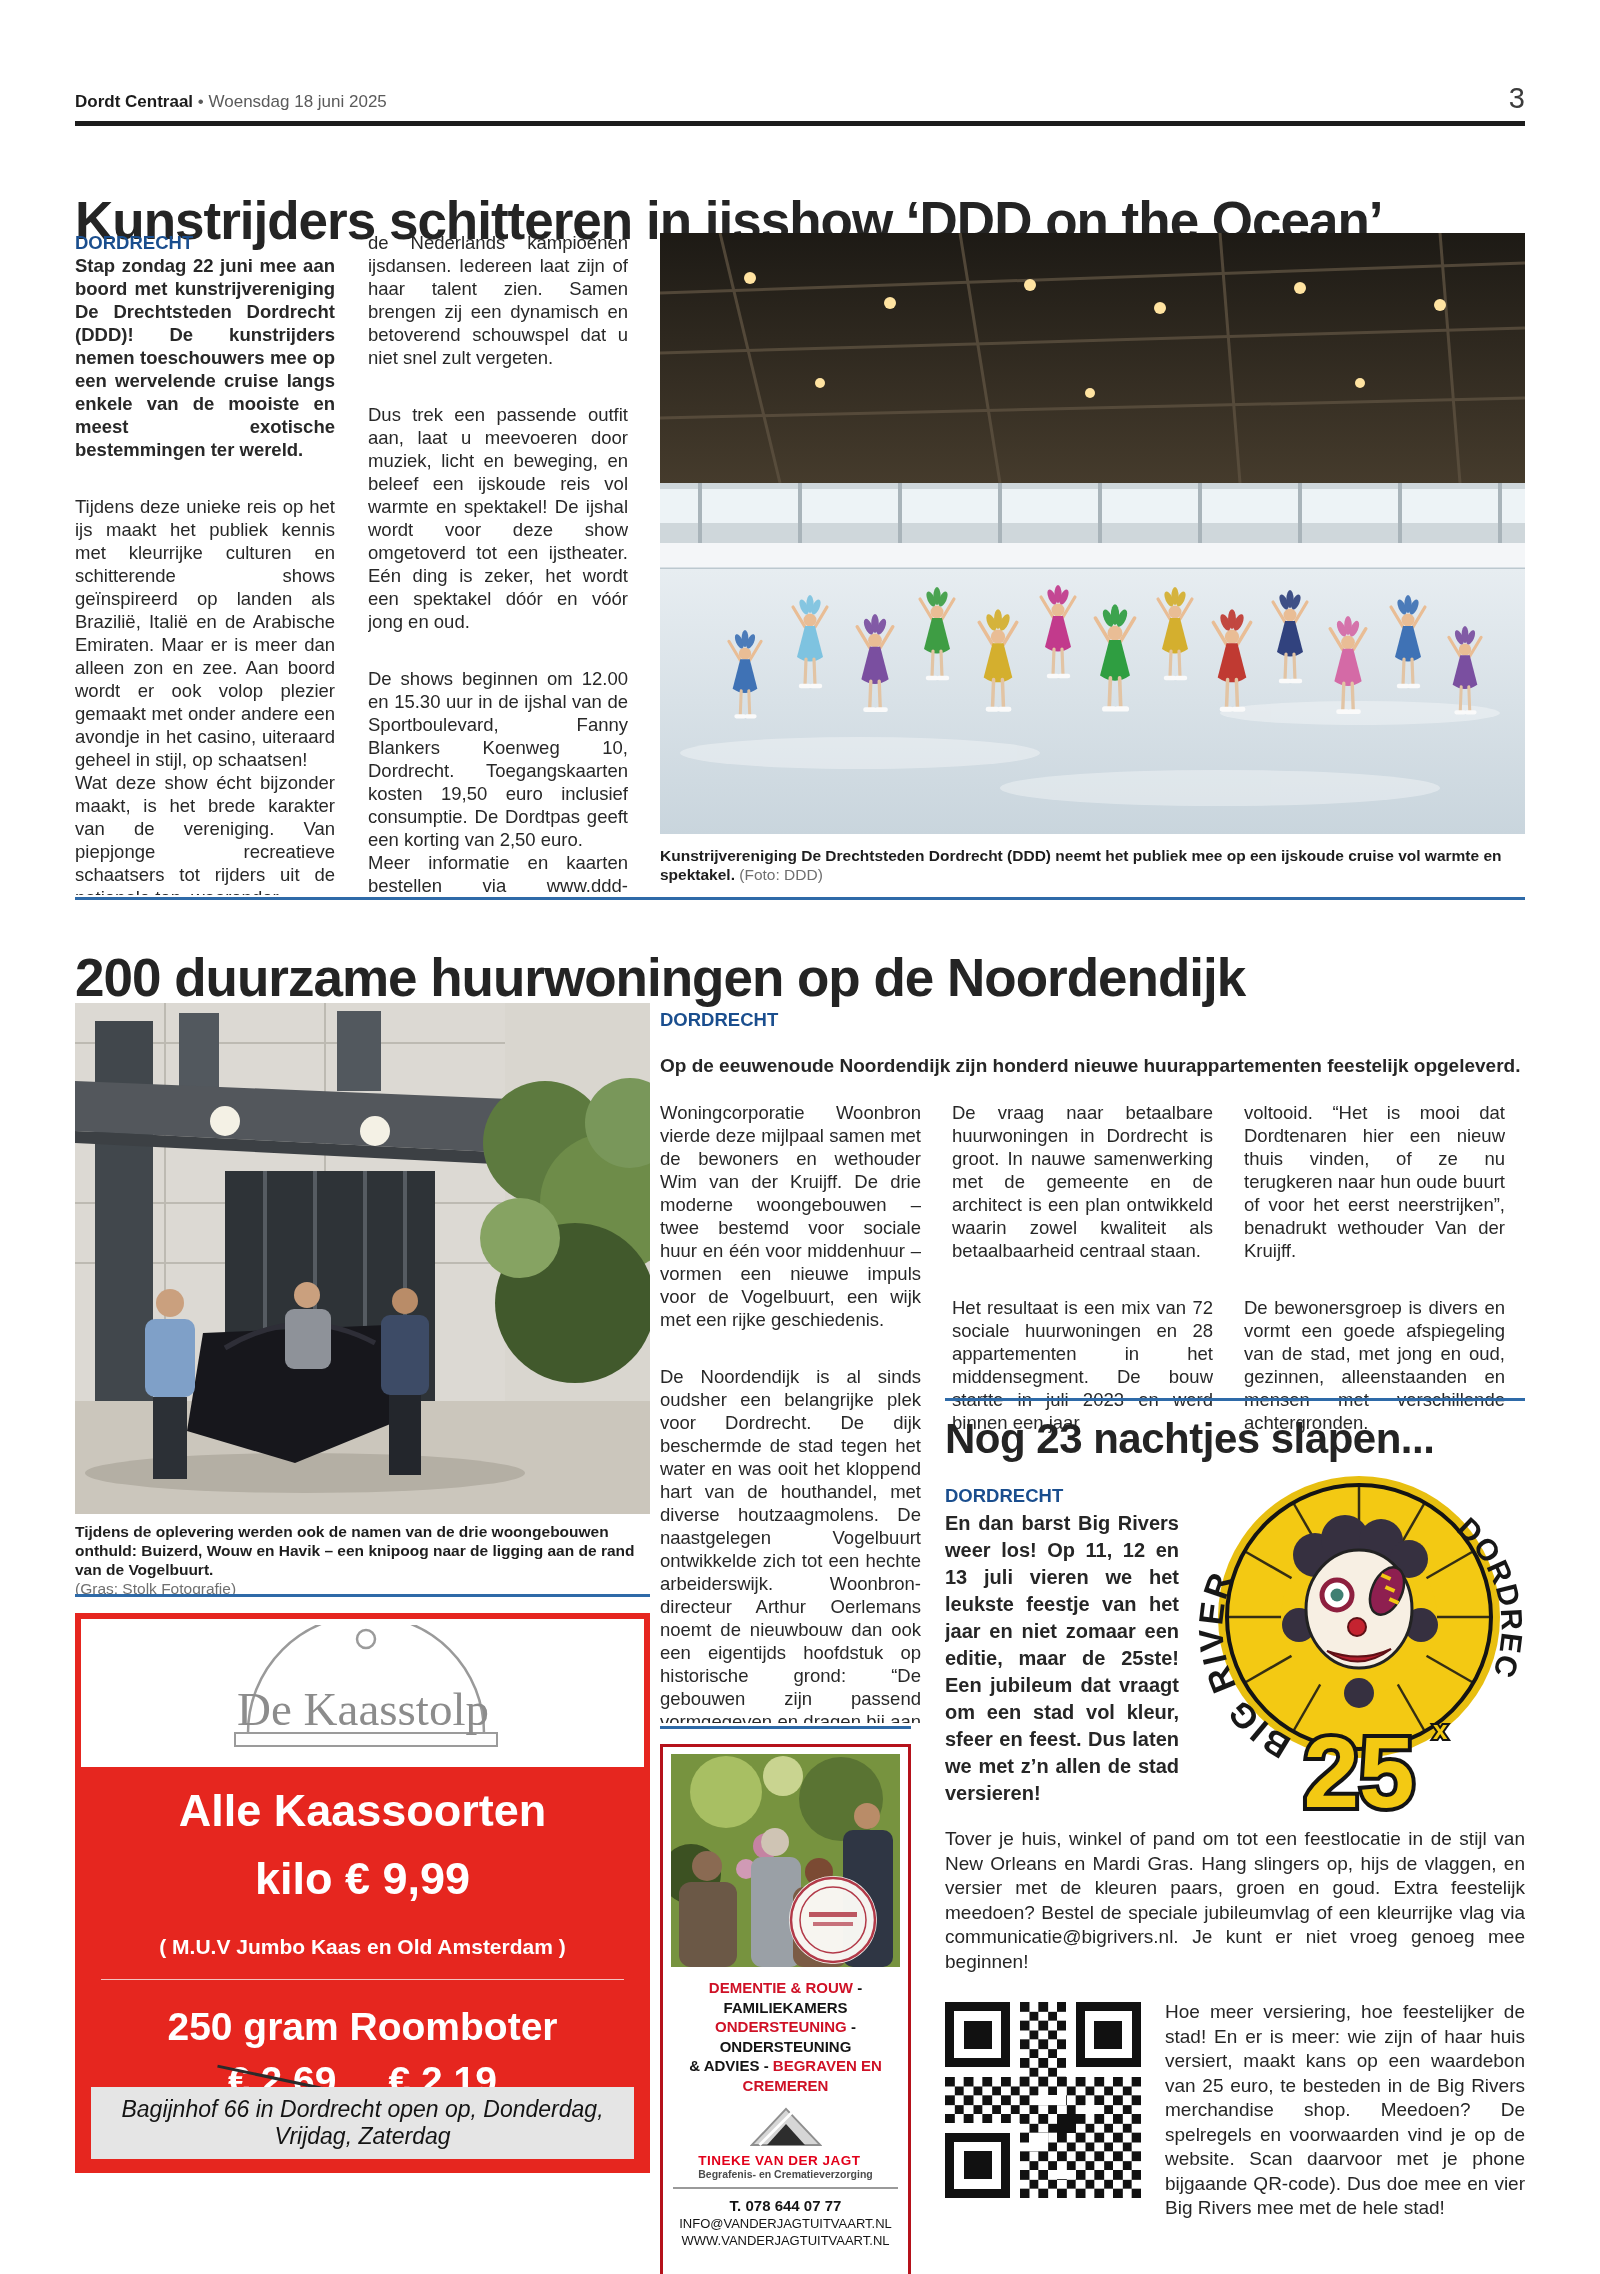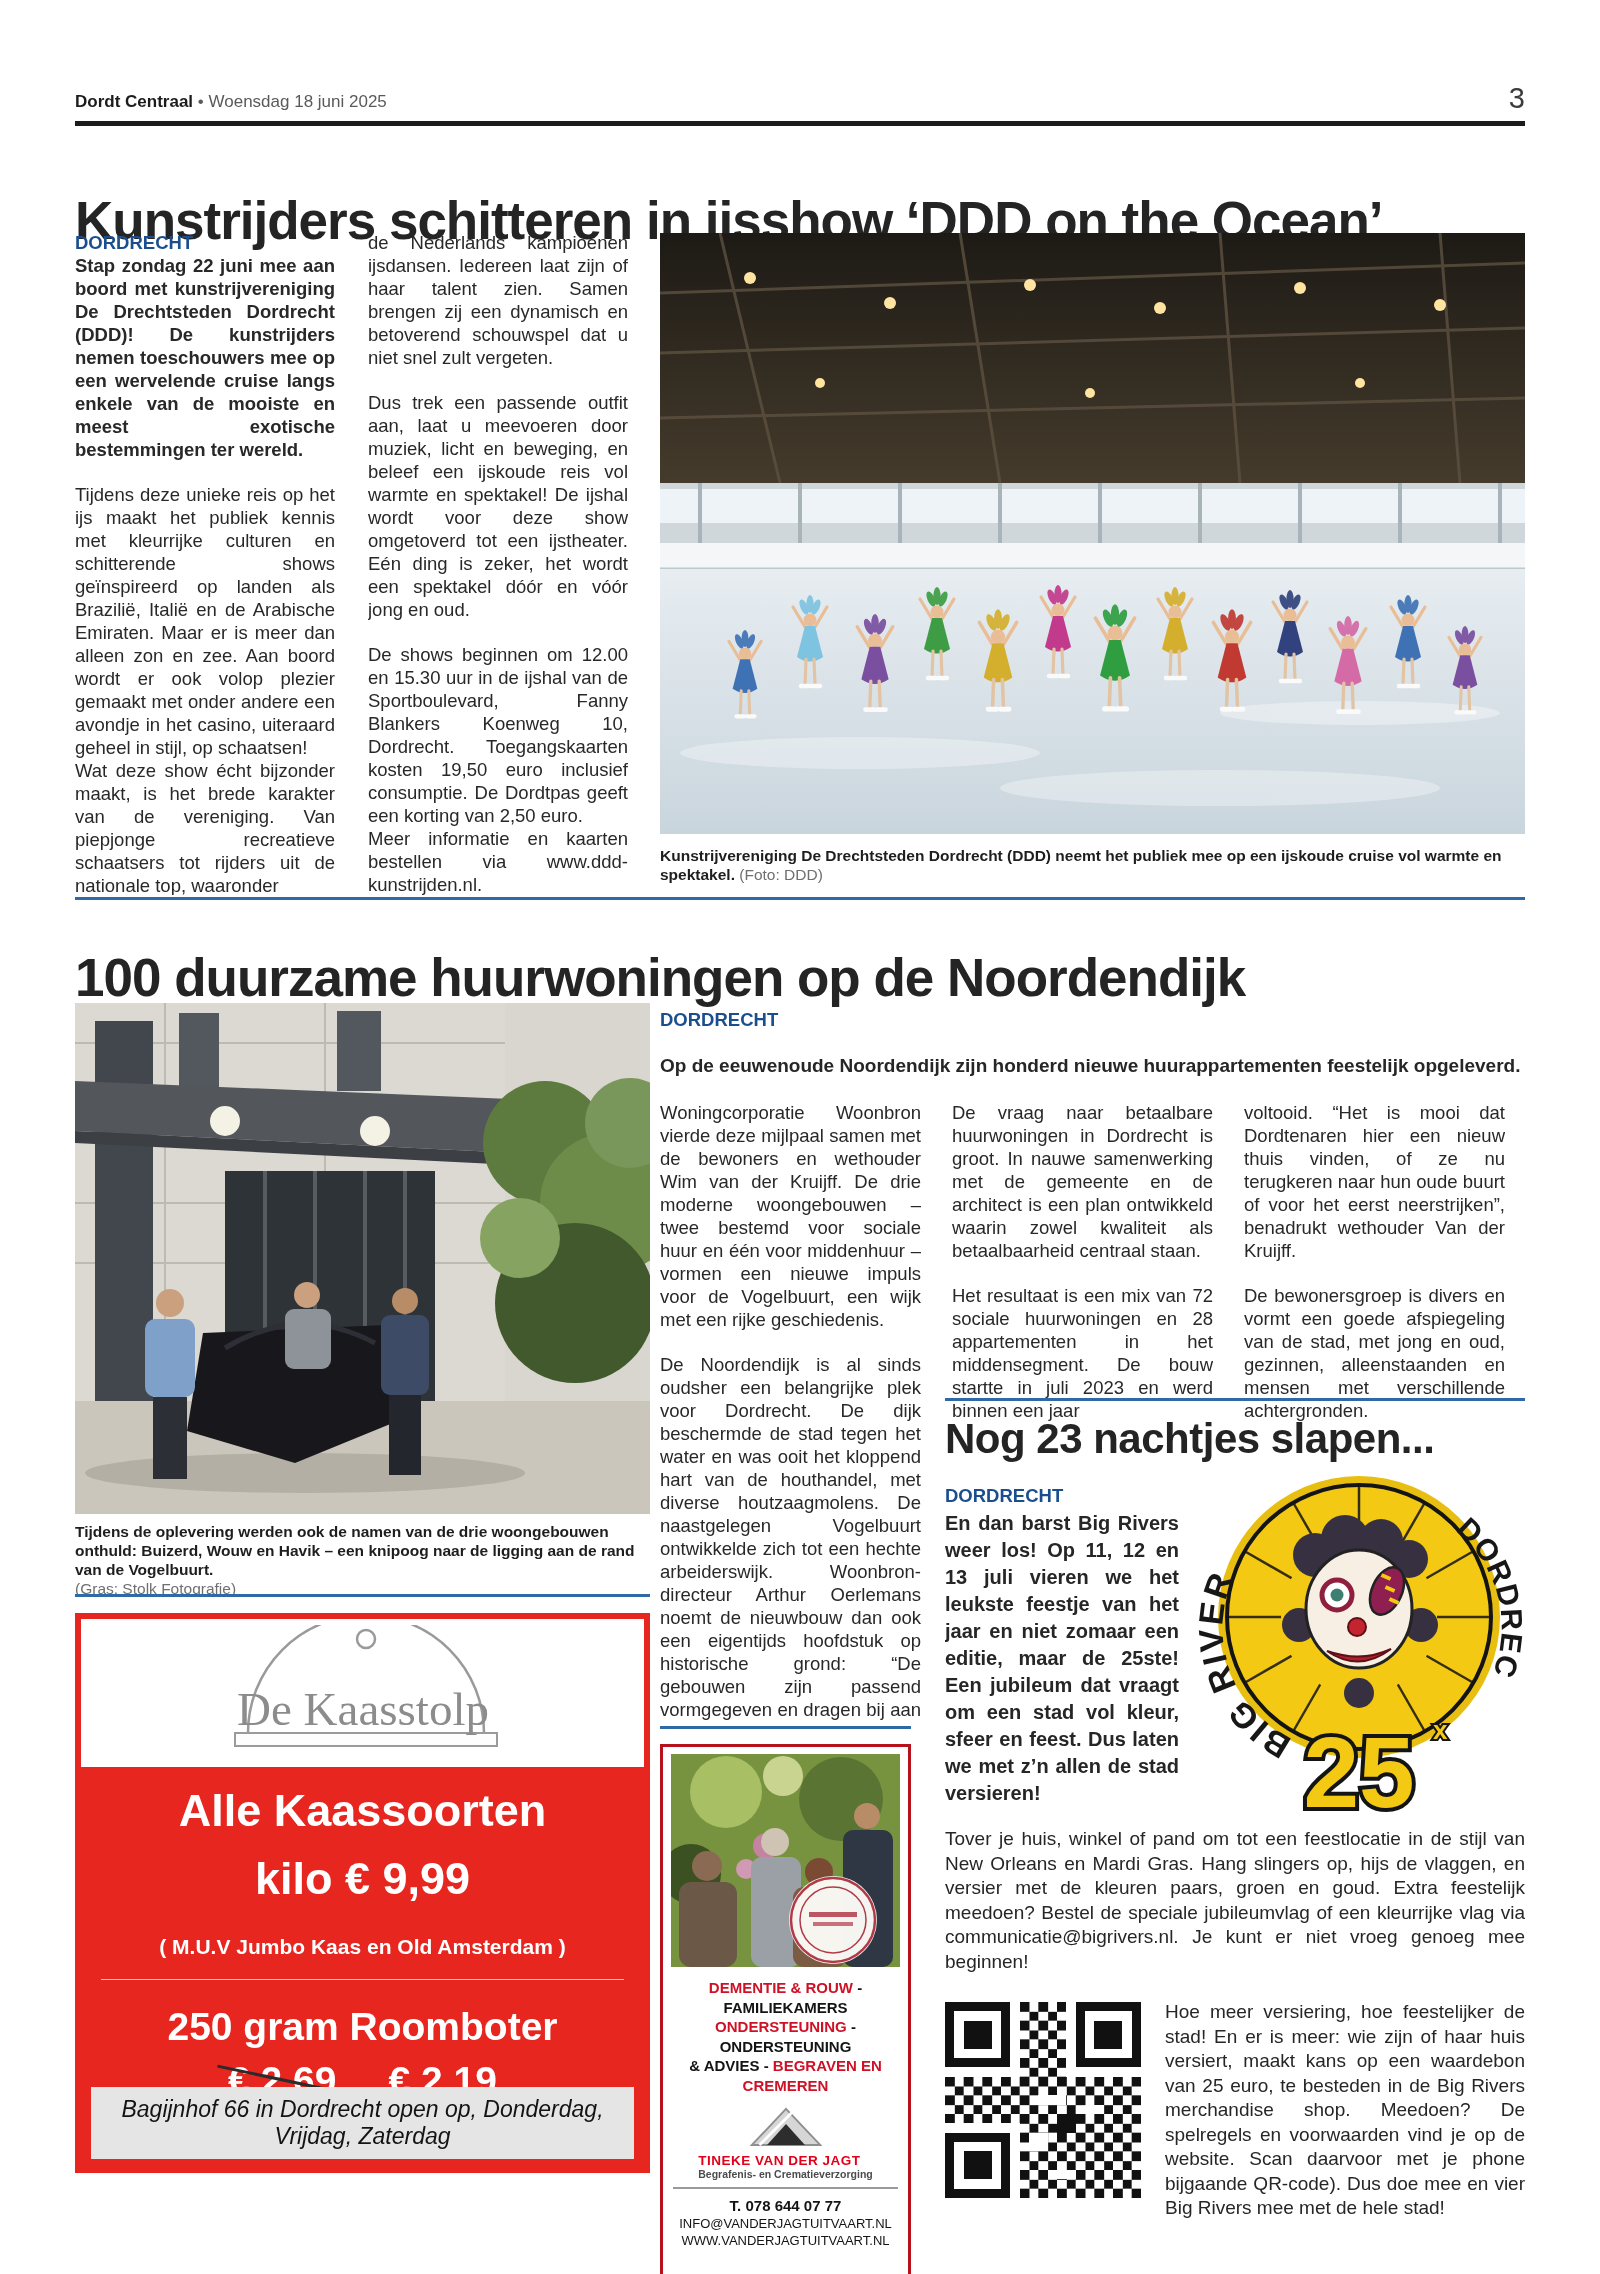--- a/index.html
+++ b/index.html
@@ -14,21 +14,21 @@
   .rule-black{left:75px;top:121px;width:1450px;height:5px;background:#1c1c1c;}
   
   .headline{font-weight:700;color:#242424;letter-spacing:-1px;line-height:1.06;}
   #head1{left:75px;top:157px;width:1470px;font-size:53px;}
   #head2{left:75px;top:914px;width:1450px;font-size:53px;}
   
   .rule-blue{height:3px;background:#2e6aa8;}
   
   .col{font-size:18.5px;line-height:23px;text-align:justify;color:#282828;overflow:hidden;}
   .col p{margin:0;}
-  .col p.gap{margin-top:22px;}
+  .col p.gap{margin-top:34px;}
   .loc{color:#1a4e8e;font-weight:700;font-size:18.5px;margin:0 0 3px 0;text-align:left;}
   .lead{font-weight:700;}
   #a1c1{left:75px;top:231px;width:260px;height:664px;}
   #a1c2{left:368px;top:231px;width:260px;height:664px;}
   
   #photo1{left:660px;top:233px;width:865px;height:601px;}
   .cap{font-size:15.5px;line-height:19px;color:#1e1e1e;}
   .cap b{font-weight:700;}
   .credit{color:#6f6f6f;}
   #caption1{left:660px;top:846px;width:865px;}
@@ -195,21 +195,21 @@
         <use href="#sk" transform="translate(748,420) scale(1.0)" color="#3f72b5"></use>
         <use href="#sk" transform="translate(805,448) scale(0.95)" color="#7a4fa0"></use>
       </g>
     </svg>
   </div>
   <div class="abs cap" id="caption1">
     <b>Kunstrijvereniging De Drechtsteden Dordrecht (DDD) neemt het publiek mee op een ijskoude cruise vol warmte en spektakel.</b><span class="credit"> (Foto: DDD)</span>
   </div>
   <div class="abs rule-blue" id="rb1"></div>
 
-  <h1 class="abs headline" id="head2">100 duurzame huurwoningen op de Noordendijk</h1>
+  <h1 class="abs headline" id="head2">200 duurzame huurwoningen op de Noordendijk</h1>
 
   <div class="abs" id="photo2">
     <svg width="575" height="511" viewBox="0 0 575 511">
       <rect x="0" y="0" width="575" height="511" fill="#d9d6cf"></rect>
       <rect x="0" y="0" width="430" height="420" fill="#dcd9d3"></rect>
       <g stroke="#bdbab2" stroke-width="2">
         <line x1="0" y1="40" x2="430" y2="40"></line>
           <line x1="0" y1="200" x2="430" y2="200"></line>
         <line x1="0" y1="260" x2="430" y2="260"></line>
           <line x1="90" y1="0" x2="90" y2="420"></line>

